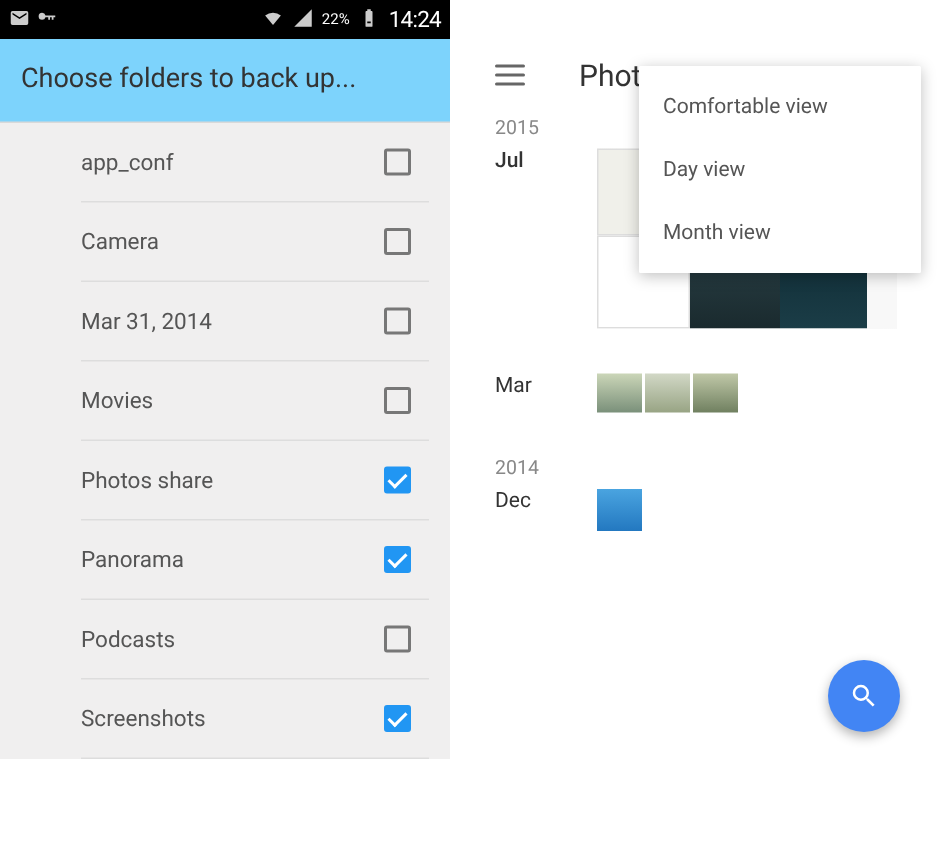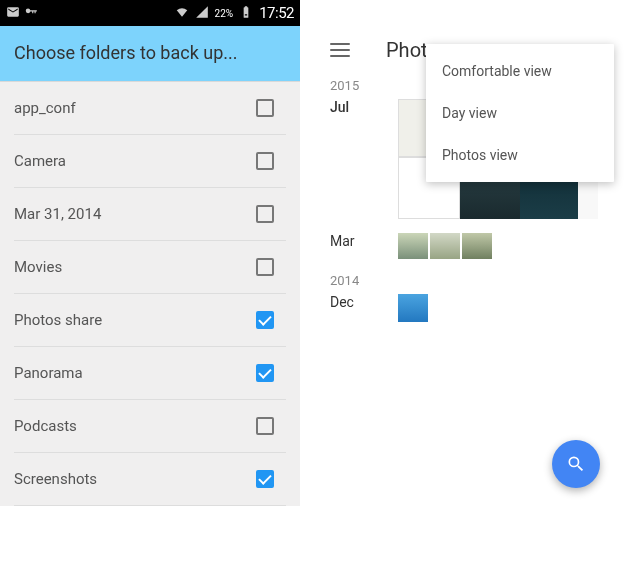--- a/index.html
+++ b/index.html
@@ -12,42 +12,42 @@
   .status-bar { background: #000; color: #fff; height: 26px; display: flex; align-items: center; justify-content: space-between; padding: 0 6px; font-size: 12px; }
   .status-left { display: flex; align-items: center; gap: 4px; }
   .status-right { display: flex; align-items: center; gap: 6px; }
   .status-right .time { font-size: 15px; font-weight: 400; letter-spacing: -0.5px; }
   .status-icon { width: 14px; height: 14px; display: inline-block; }
 
   
   .header-title { font-size: 18px; color: #333; padding: 16px 14px 18px; background: #7dd3fc; border-bottom: 1px solid #d9d9d9; }
 
   
-  .folder-list { padding: 0 14px; }
+  .folder-list { padding: 0 14px; margin-left: 40px; }
   .folder-item { display: flex; align-items: center; justify-content: space-between; height: 53px; border-bottom: 1px solid #ddd; }
   .folder-label { color: #555; font-size: 15px; }
   .checkbox { width: 18px; height: 18px; border: 2px solid #777; border-radius: 2px; display: flex; align-items: center; justify-content: center; margin-right: 12px; }
   .checkbox.checked { background: #2196F3; border-color: #2196F3; }
   .checkbox.checked::after { content: ""; width: 10px; height: 5px; border-left: 2px solid #fff; border-bottom: 2px solid #fff; transform: rotate(-45deg) translate(1px,-1px); }
 
   
   .right-status { height: 26px; }
   .right-header { display: flex; align-items: center; padding: 12px 14px; gap: 36px; }
   .hamburger { width: 20px; height: 14px; display: flex; flex-direction: column; justify-content: space-between; }
   .hamburger span { display: block; height: 2px; background: #666; border-radius: 1px; }
   .photos-title { font-size: 20px; color: #333; }
 
   
   .dropdown { position: absolute; top: 44px; right: 2px; width: 188px; background: #fff; box-shadow: 0 2px 10px rgba(0,0,0,0.25); border-radius: 1px; z-index: 10; padding: 6px 0; }
   .dropdown-item { padding: 13px 16px; font-size: 14px; color: #555; }
 
   
   .photo-sections { padding: 0 14px; }
   .year-label { color: #888; font-size: 13px; margin-top: 4px; margin-bottom: 6px; }
-  .month-row { display: flex; align-items: flex-start; gap: 18px; margin-bottom: 14px; }
+  .month-row { display: flex; align-items: flex-start; gap: 18px; margin-bottom: 30px; }
   .month-label { color: #333; font-size: 14px; width: 50px; }
   .month-label.bold { font-weight: 500; }
   
   .thumb-block { width: 200px; height: 120px; background: linear-gradient(135deg,#e8e8e8,#f4f4f4); position: relative; overflow: hidden; }
   .thumb-block .t { position: absolute; }
   .tb-a { left:0; top:0; width:62px; height:58px; background:#f0f0ea; border:1px solid #ddd; }
   .tb-b { left:62px; top:0; width:60px; height:58px; background:linear-gradient(135deg,#2d5963,#4aa0a0); }
   .tb-c { left:122px; top:0; width:58px; height:58px; background:linear-gradient(#1a3a4a,#2a5a6a); }
   .tb-d { left:180px; top:0; width:20px; height:58px; background:#f5f5f0; border:1px solid #eee; }
   .tb-e { left:0; top:58px; width:62px; height:62px; background:#fff; border:1px solid #ddd; }
@@ -97,21 +97,21 @@
           <svg class="status-icon" viewBox="0 0 24 24" fill="#ccc">
               <path d="M2 22h20V2L2 22z"></path>
             </svg>
         </span>
         <span style="font-size:10px;">22%</span>
         <span>
           <svg class="status-icon" viewBox="0 0 24 24" fill="#ccc">
               <path d="M15 4h-1V2h-4v2H9a1 1 0 0 0-1 1v16a1 1 0 0 0 1 1h6a1 1 0 0 0 1-1V5a1 1 0 0 0-1-1zm-1 14h-4v-2h4v2z"></path>
             </svg>
         </span>
-        <span class="time">17:52</span>
+        <span class="time">14:24</span>
       </div>
     </div>
 
     <div class="header-title">Choose folders to back up...</div>
 
     <div class="folder-list">
       <div class="folder-item">
         <span class="folder-label">app_conf</span>
         <span class="checkbox"></span>
       </div>
@@ -153,21 +153,21 @@
         <span></span>
           <span></span>
           <span></span>
       </div>
       <div class="photos-title">Photos</div>
     </div>
 
     <div class="dropdown">
       <div class="dropdown-item">Comfortable view</div>
       <div class="dropdown-item">Day view</div>
-      <div class="dropdown-item">Photos view</div>
+      <div class="dropdown-item">Month view</div>
     </div>
 
     <div class="photo-sections">
       <div class="year-label">2015</div>
       <div class="month-row">
         <div class="month-label bold">Jul</div>
         <div class="thumb-block">
           <div class="t tb-a"></div>
           <div class="t tb-b"></div>
           <div class="t tb-c"></div>

